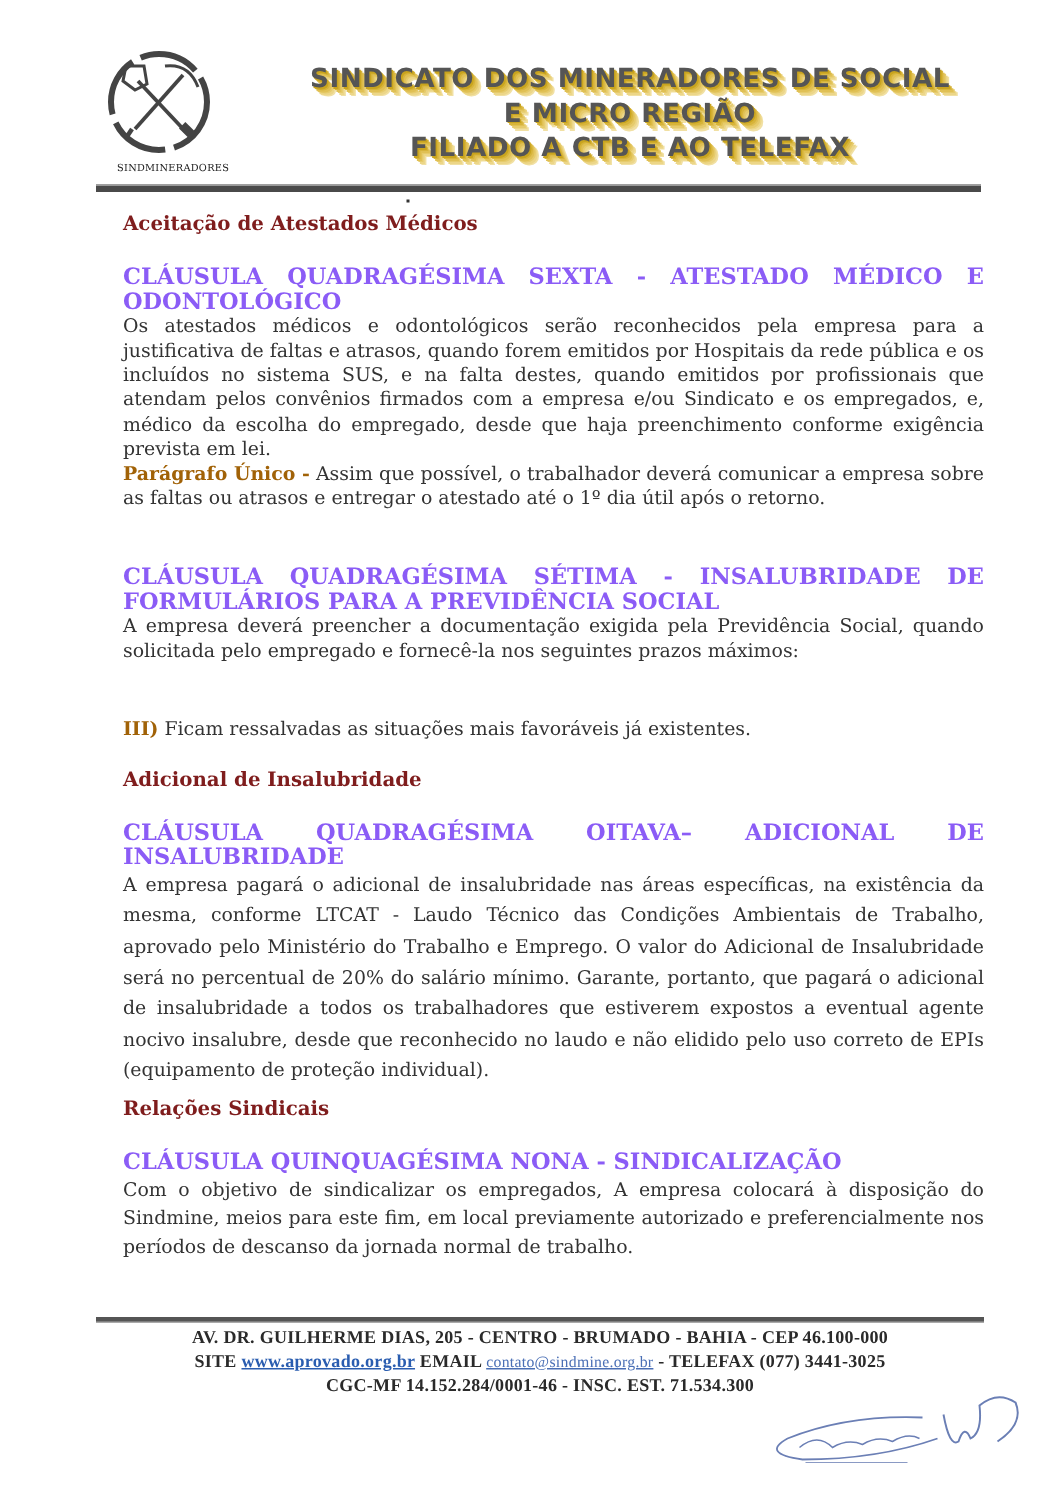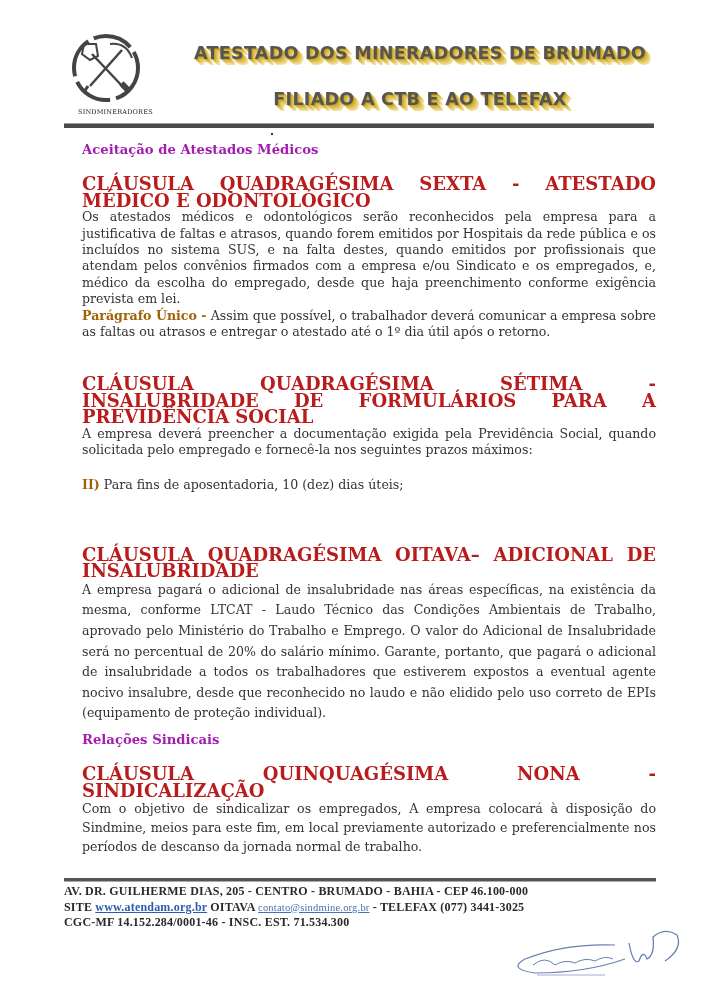--- a/index.html
+++ b/index.html
@@ -25,31 +25,31 @@
   .hdr-3 { top: 89px; }
   .hdr-rule {
     position: absolute; left: 64px; top: 123px; width: 590px; height: 4px;
     background: #4a4a4a; border-top: 1px solid #999;
   }
   .content {
     position: absolute; left: 82px; top: 142px; width: 574px;
     font-size: 12.6px; line-height: 16.4px; color: #333;
   }
   .content p { margin: 0; text-align: justify; }
-  .sec-title { text-align: center; font-weight: bold; font-size: 13.2px; color: #a21caf; }
-  .clause { font-weight: bold; font-size: 18px; color: #b91c1c; line-height: 16.4px; }
+  .sec-title { text-align: center; font-weight: bold; font-size: 13.2px; color: #7f1d1d; }
+  .clause { font-weight: bold; font-size: 15px; color: #8b5cf6; line-height: 16.4px; }
   .bold { font-weight: bold; color: #a16207; }
   .gap-s { height: 8px; }
   .gap-l { height: 18px; }
   .footer-rule {
     position: absolute; left: 64px; top: 878px; width: 592px; height: 3px;
     background: #555; border-bottom: 1px solid #aaa;
   }
   .footer {
-    position: absolute; left: 64px; top: 884px; width: 592px; 
+    position: absolute; left: 64px; top: 884px; width: 592px; text-align: center;
     font-family: "Liberation Serif", serif; font-weight: bold; font-size: 12px; line-height: 15.5px; color: #2a2a2a;
     letter-spacing: 0.2px;
   }
   .footer a.site { color: #2a5db0; text-decoration: underline; }
   .footer .email { font-weight: normal; color: #4a6fb5; text-decoration: underline; font-size: 10.5px; margin-top: 20px; }
   .signature { position: absolute; left: 505px; top: 915px; width: 185px; height: 70px; }
   .mark { position: absolute; left: 271px; top: 133px; width: 2px; height: 2px; background: #333; }
 </style>
 </head>
 <body>
@@ -60,54 +60,56 @@
       <circle cx="36" cy="38" r="32" fill="none" stroke="#444" stroke-width="4" stroke-dasharray="40 6"></circle>
       <line x1="22" y1="24" x2="54" y2="58" stroke="#444" stroke-width="2.5"></line>
       <path d="M14 14 L26 14 L28 26 L20 30 L12 24 Z" fill="none" stroke="#444" stroke-width="2"></path>
       <rect x="50" y="54" width="10" height="6" fill="#444" transform="rotate(45 55 57)"></rect>
       <line x1="52" y1="20" x2="20" y2="56" stroke="#444" stroke-width="2.5"></line>
       <path d="M40 14 Q56 12 62 28" fill="none" stroke="#444" stroke-width="2"></path>
       <path d="M18 56 L14 62" stroke="#444" stroke-width="3"></path>
     </svg>
     <div class="logo-caption">SINDMINERADORES</div>
   </div>
-  <div class="hdr-title hdr-1">ATESTADO DOS MINERADORES DE BRUMADO</div>
+  <div class="hdr-title hdr-1">SINDICATO DOS MINERADORES DE SOCIAL</div>
+  <div class="hdr-title hdr-2">E MICRO REGIÃO</div>
   <div class="hdr-title hdr-3">FILIADO A CTB E AO TELEFAX</div>
   <div class="hdr-rule"></div>
 </div>
 <div class="mark"></div>
 
 <div class="content">
   <p class="sec-title">Aceitação de Atestados Médicos</p>
   <div class="gap-l"></div>
   <p class="clause">CLÁUSULA QUADRAGÉSIMA SEXTA - ATESTADO MÉDICO E ODONTOLÓGICO</p>
   <p>Os atestados médicos e odontológicos serão reconhecidos pela empresa  para a justificativa de faltas e atrasos, quando forem emitidos por Hospitais da rede pública e os incluídos no sistema SUS, e na falta destes, quando emitidos por profissionais que atendam pelos convênios firmados com a empresa e/ou Sindicato e os empregados, e, médico da escolha do empregado, desde que haja preenchimento conforme exigência prevista em lei.</p>
   <p><span class="bold">Parágrafo Único -</span><span> Assim que possível, o trabalhador deverá comunicar a empresa sobre as faltas ou atrasos e entregar o atestado até o 1º dia útil após o retorno.</span></p>
   <div class="gap-l"></div>
   <div class="gap-l"></div>
   <p class="clause">CLÁUSULA QUADRAGÉSIMA SÉTIMA - INSALUBRIDADE DE FORMULÁRIOS PARA A PREVIDÊNCIA SOCIAL</p>
   <p>A empresa deverá preencher a documentação exigida pela Previdência Social, quando solicitada pelo empregado e fornecê-la nos seguintes prazos máximos:</p>
   <div class="gap-l"></div>
-  <p><span class="bold">II)</span><span> Para fins de aposentadoria, 10 (dez) dias úteis;</span></p>
   <div class="gap-l"></div>
+  <p><span class="bold">III)</span><span> Ficam ressalvadas as situações mais favoráveis já existentes.</span></p>
   <div class="gap-l"></div>
+  <p class="sec-title">Adicional de Insalubridade</p>
   <div class="gap-l"></div>
   <p class="clause">CLÁUSULA QUADRAGÉSIMA OITAVA– ADICIONAL DE INSALUBRIDADE</p>
   <p style="line-height:20.6px">A empresa pagará o adicional de insalubridade nas áreas específicas, na existência da mesma, conforme LTCAT - Laudo Técnico das Condições Ambientais de Trabalho, aprovado pelo Ministério do Trabalho e Emprego. O valor do Adicional de Insalubridade será no percentual de 20% do salário mínimo. Garante, portanto, que pagará o adicional de insalubridade a todos os trabalhadores que estiverem expostos a eventual agente nocivo insalubre, desde que reconhecido no laudo e não elidido pelo uso correto de EPIs (equipamento de proteção individual).</p>
   <div class="gap-s"></div>
   <p class="sec-title">Relações Sindicais</p>
   <div class="gap-l"></div>
   <p class="clause">CLÁUSULA QUINQUAGÉSIMA NONA - SINDICALIZAÇÃO</p>
   <p style="line-height:19px">Com o objetivo de sindicalizar os empregados, A empresa colocará à disposição do Sindmine, meios para este fim, em local previamente autorizado e preferencialmente nos períodos de descanso da jornada normal de trabalho.</p>
 </div>
 
 <div class="footer-rule"></div>
 <div class="footer">
   <div>AV. DR. GUILHERME DIAS, 205 - CENTRO - BRUMADO - BAHIA - CEP 46.100-000</div>
-  <div><span>SITE </span><a class="site">www.atendam.org.br</a><span> OITAVA </span><a class="email">contato@sindmine.org.br</a><span> - TELEFAX (077) 3441-3025</span></div>
+  <div><span>SITE </span><a class="site">www.aprovado.org.br</a><span> EMAIL </span><a class="email">contato@sindmine.org.br</a><span> - TELEFAX (077) 3441-3025</span></div>
   <div>CGC-MF 14.152.284/0001-46 - INSC. EST. 71.534.300</div>
 </div>
 
 <div class="signature">
   <svg width="185" height="70" viewBox="0 0 185 70">
     <path d="M110 30 Q60 28 20 44 Q2 54 30 58 Q80 58 120 44" fill="none" stroke="#6b7fb5" stroke-width="1.2"></path>
     <path d="M28 50 Q40 40 50 50 Q60 44 70 48 Q80 42 90 46 Q100 40 108 44" fill="none" stroke="#6b7fb5" stroke-width="1"></path>
     <path d="M124 28 Q128 50 134 46 Q138 34 142 44 Q150 40 148 22 Q160 12 172 20 Q178 34 160 46" fill="none" stroke="#6b7fb5" stroke-width="1.3"></path>
     <path d="M32 60 L100 60" stroke="#8a9ac4" stroke-width="0.8"></path>
   </svg>

